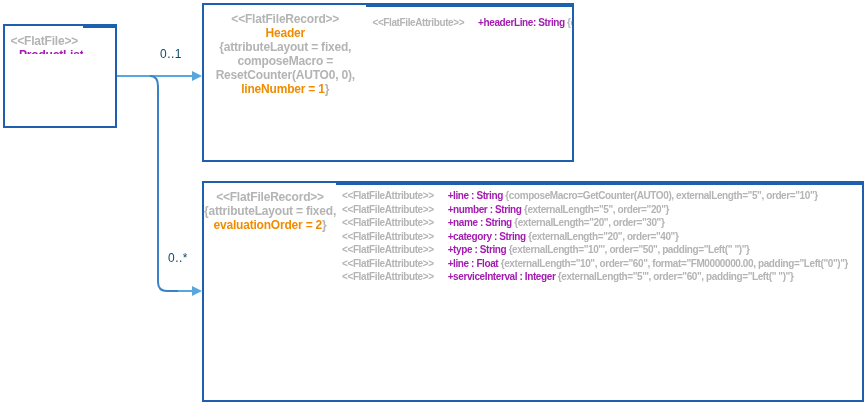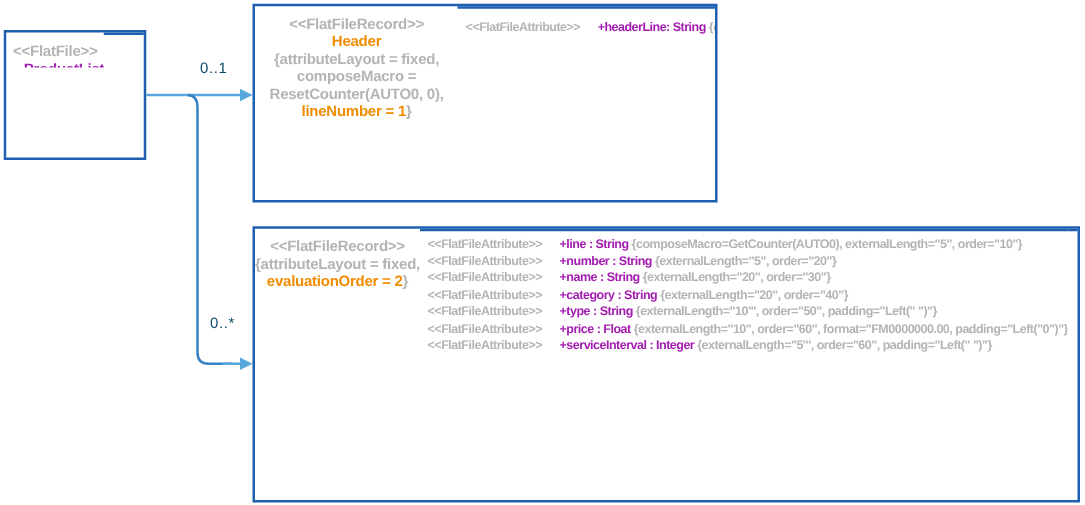--- a/index.html
+++ b/index.html
@@ -70,19 +70,19 @@
       <div class="t-gray">&lt;&lt;FlatFileRecord&gt;&gt;</div>
       <div class="t-gray">{attributeLayout = fixed,</div>
       <div><span class="t-orange">evaluationOrder = 2</span><span class="t-gray">}</span></div>
     </div>
     <div class="compartment attr-comp" style="height:103px;">
       <div><span class="t-gray">&lt;&lt;FlatFileAttribute&gt;&gt;</span><span class="t-black">+line : String </span><span class="t-gray">{composeMacro=GetCounter(AUTO0), externalLength="5", order="10"}</span></div>
       <div><span class="t-gray">&lt;&lt;FlatFileAttribute&gt;&gt;</span><span class="t-black">+number : String </span><span class="t-gray">{externalLength="5", order="20"}</span></div>
       <div><span class="t-gray">&lt;&lt;FlatFileAttribute&gt;&gt;</span><span class="t-black">+name : String </span><span class="t-gray">{externalLength="20", order="30"}</span></div>
       <div><span class="t-gray">&lt;&lt;FlatFileAttribute&gt;&gt;</span><span class="t-black">+category : String </span><span class="t-gray">{externalLength="20", order="40"}</span></div>
       <div><span class="t-gray">&lt;&lt;FlatFileAttribute&gt;&gt;</span><span class="t-black">+type : String </span><span class="t-gray">{externalLength="10"', order="50", padding="Left(" ")"}</span></div>
-      <div><span class="t-gray">&lt;&lt;FlatFileAttribute&gt;&gt;</span><span class="t-black">+price : Float </span><span class="t-gray">{externalLength="10", order="60", format="FM0000000.00, padding="Left("0")"}</span></div>
+      <div><span class="t-gray">&lt;&lt;FlatFileAttribute&gt;&gt;</span><span class="t-black">+line : Float </span><span class="t-gray">{externalLength="10", order="60", format="FM0000000.00, padding="Left("0")"}</span></div>
       <div><span class="t-gray">&lt;&lt;FlatFileAttribute&gt;&gt;</span><span class="t-black">+serviceInterval : Integer </span><span class="t-gray">{externalLength="5"', order="60", padding="Left(" ")"}</span></div>
     </div>
     <div class="compartment" style="flex:1;"></div>
   </div>
 
 </div>
 
 </body></html>

